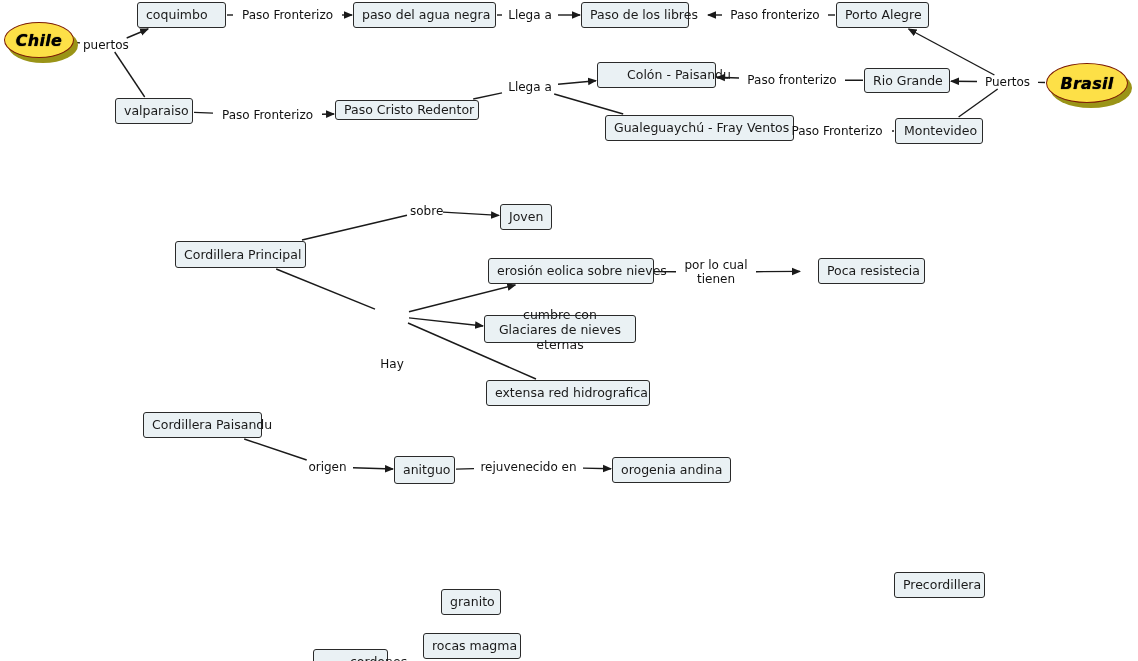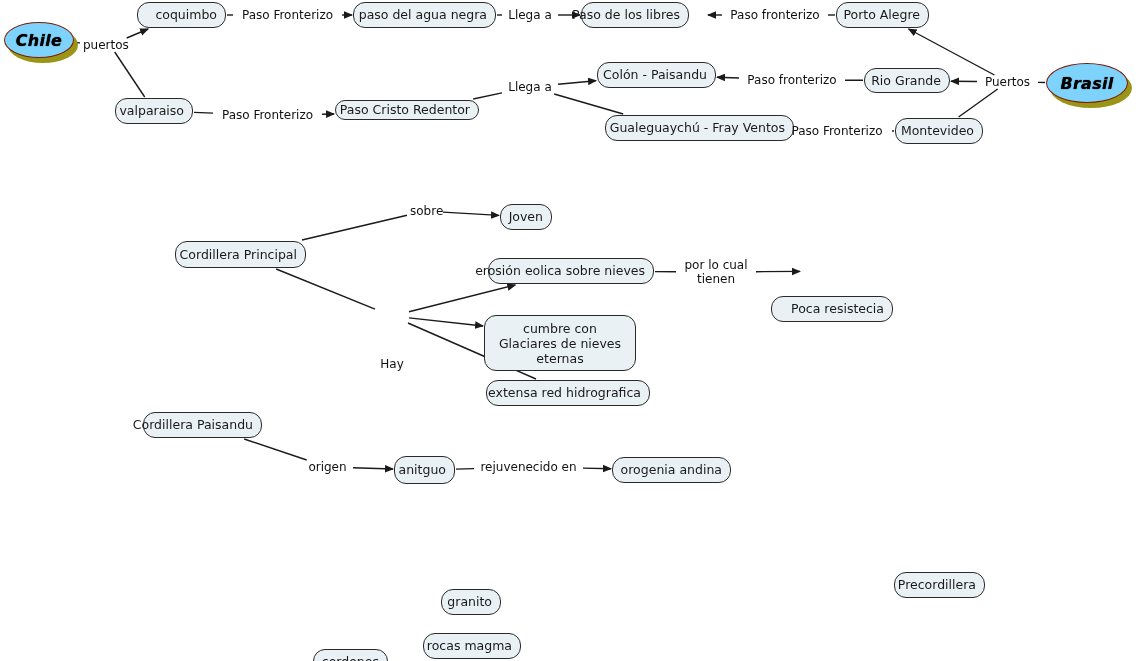--- a/index.html
+++ b/index.html
@@ -15,27 +15,27 @@
     background: #ffffff;
     font-family: "DejaVu Sans", sans-serif;
     overflow: hidden;
   }
   
   .node {
     position: absolute;
     box-sizing: border-box;
     background: #eaf1f4;
     border: 1px solid #2a2a2a;
-    border-radius: 12px;
+    border-radius: 3px;
     color: #1a1a1a;
     font-size: 12.5px;
     line-height: 14px;
     display: flex;
     align-items: center;
-    justify-content: flex-end;
+    justify-content: flex-start;
     text-align: center;
     padding: 2px 8px;
     white-space: nowrap;
   }
   .node.multi {
     white-space: normal;
     line-height: 15px;
   }
   
   .ellipse-wrap {
@@ -49,21 +49,21 @@
     height: 100%;
     background: #9a9417;
     border-radius: 50%;
   }
   .ellipse-body {
     position: absolute;
     left: 0;
     top: 0;
     width: 100%;
     height: 100%;
-    background: #7dd3fc;
+    background: #fde047;
     border: 1px solid #7c1c06;
     border-radius: 50%;
     box-sizing: border-box;
     display: flex;
     align-items: center;
     justify-content: center;
   }
   .ellipse-label {
     font-family: "DejaVu Sans", sans-serif;
     font-weight: bold;
@@ -190,24 +190,24 @@
       </div>
       <div class="node" style="left: 175px; top: 241px; width: 131px; height: 27px;">
         <span>Cordillera Principal</span>
       </div>
       <div class="node" style="left: 500px; top: 204px; width: 52px; height: 26px;">
         <span>Joven</span>
       </div>
       <div class="node" style="left: 488px; top: 258px; width: 166px; height: 26px;">
         <span>erosión eolica sobre nieves</span>
       </div>
-      <div class="node" style="left: 771px; top: 258px; width: 122px; height: 26px; margin-top: 38px;">
+      <div class="node" style="left: 818px; top: 258px; width: 107px; height: 26px;">
         <span>Poca resistecia</span>
       </div>
-      <div class="node multi" style="left: 484px; top: 315px; width: 152px; height: 56px;">
+      <div class="node multi" style="left: 484px; top: 315px; width: 152px; height: 28px;">
         <span>cumbre con Glaciares de nieves eternas</span>
       </div>
       <div class="node" style="left: 486px; top: 380px; width: 164px; height: 26px;">
         <span>extensa red hidrografica</span>
       </div>
       <div class="node" style="left: 143px; top: 412px; width: 119px; height: 26px;">
         <span>Cordillera Paisandu</span>
       </div>
       <div class="node" style="left: 394px; top: 456px; width: 61px; height: 28px;">
         <span>anitguo</span>

